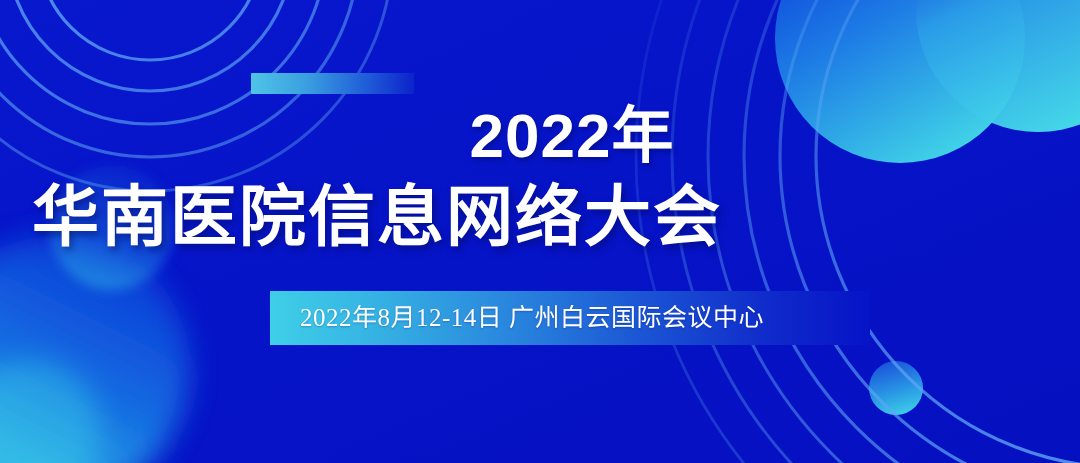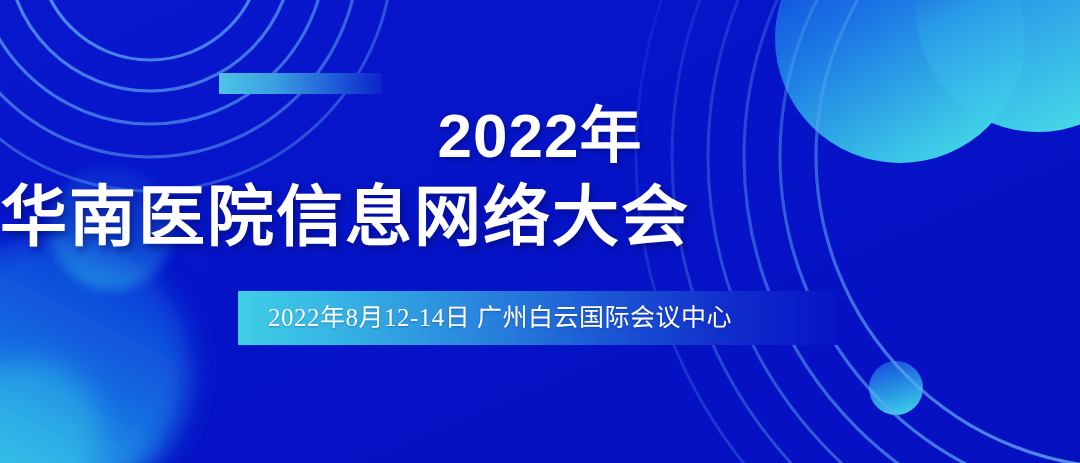--- a/index.html
+++ b/index.html
@@ -34,20 +34,21 @@
     display: block;
     width: 1080px;
     height: 463px;
   }
 
   
   .content {
     position: absolute;
     inset: 0;
     z-index: 5;
+    margin-left: 32px;
   }
 
   
   .accent-bar {
     position: absolute;
     left: 219px;
     top: 73px;
     width: 163px;
     height: 21px;
     background: linear-gradient(90deg,

